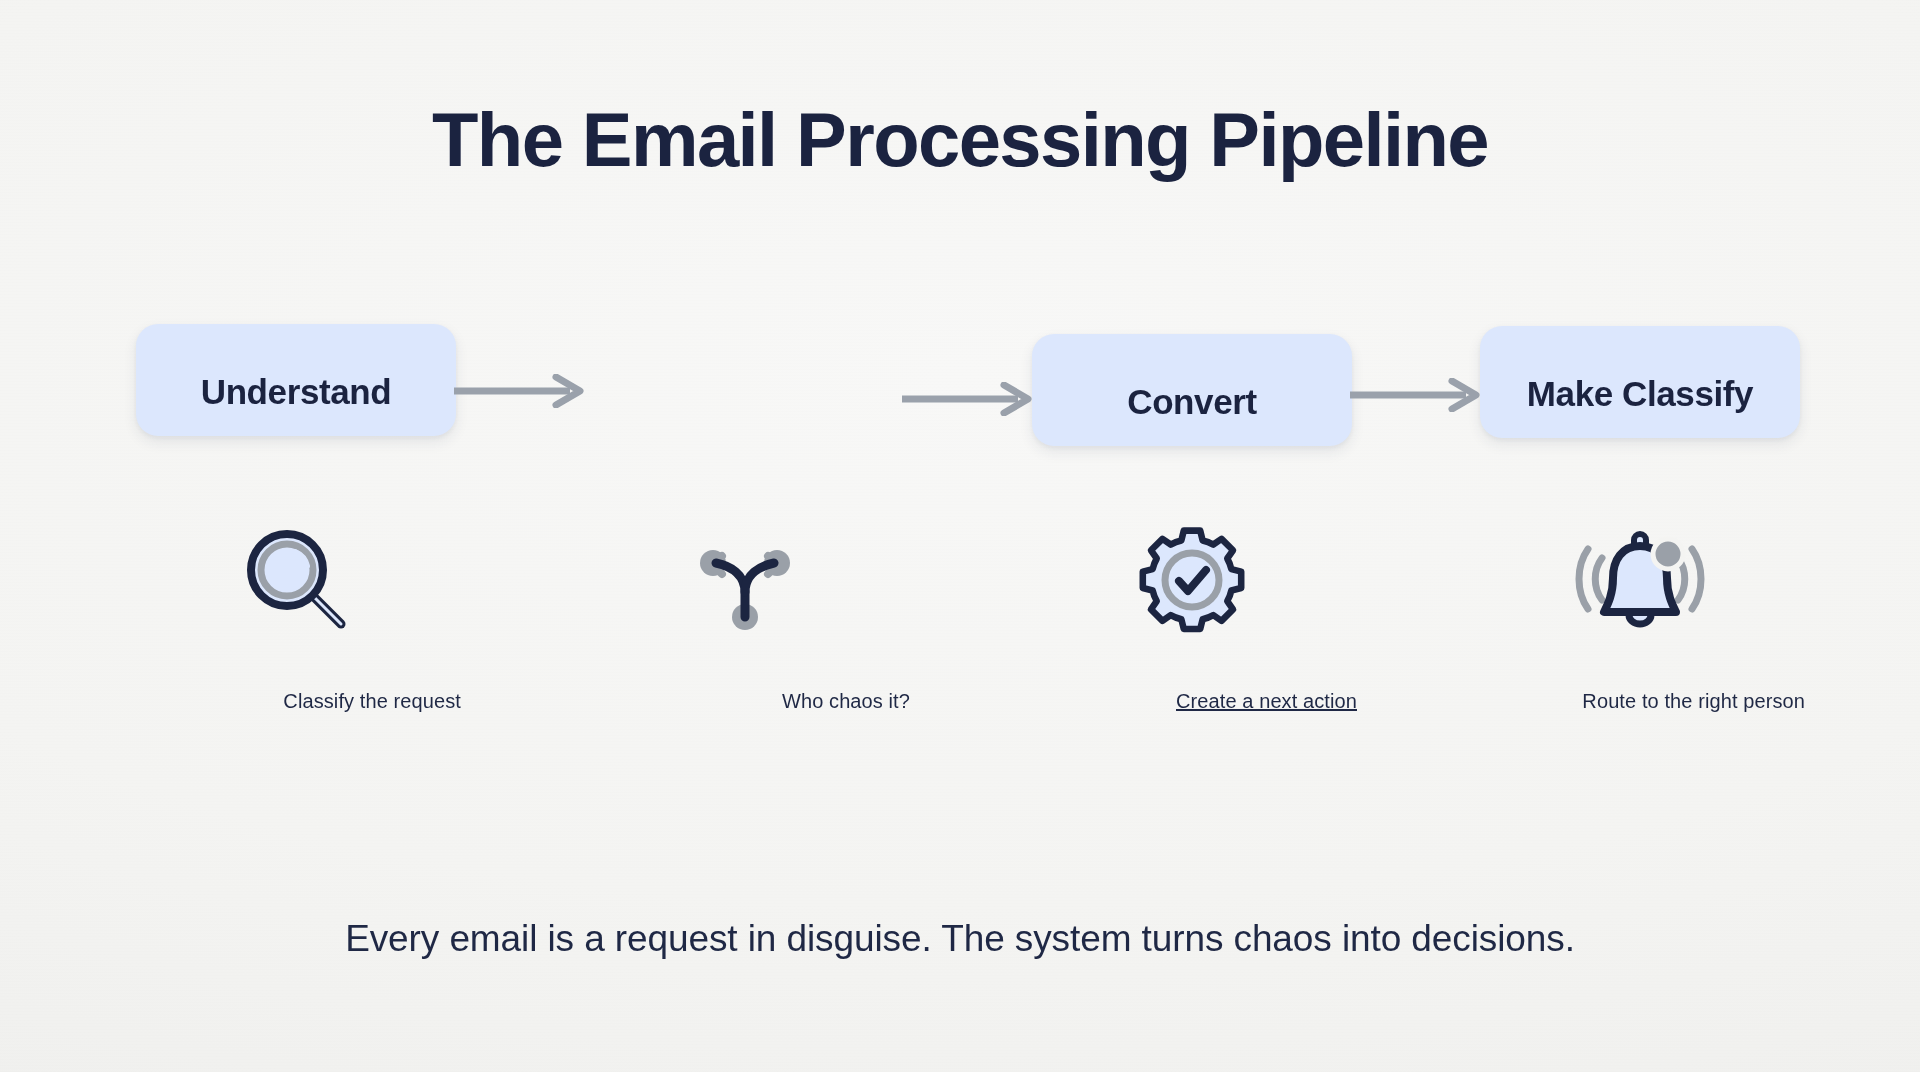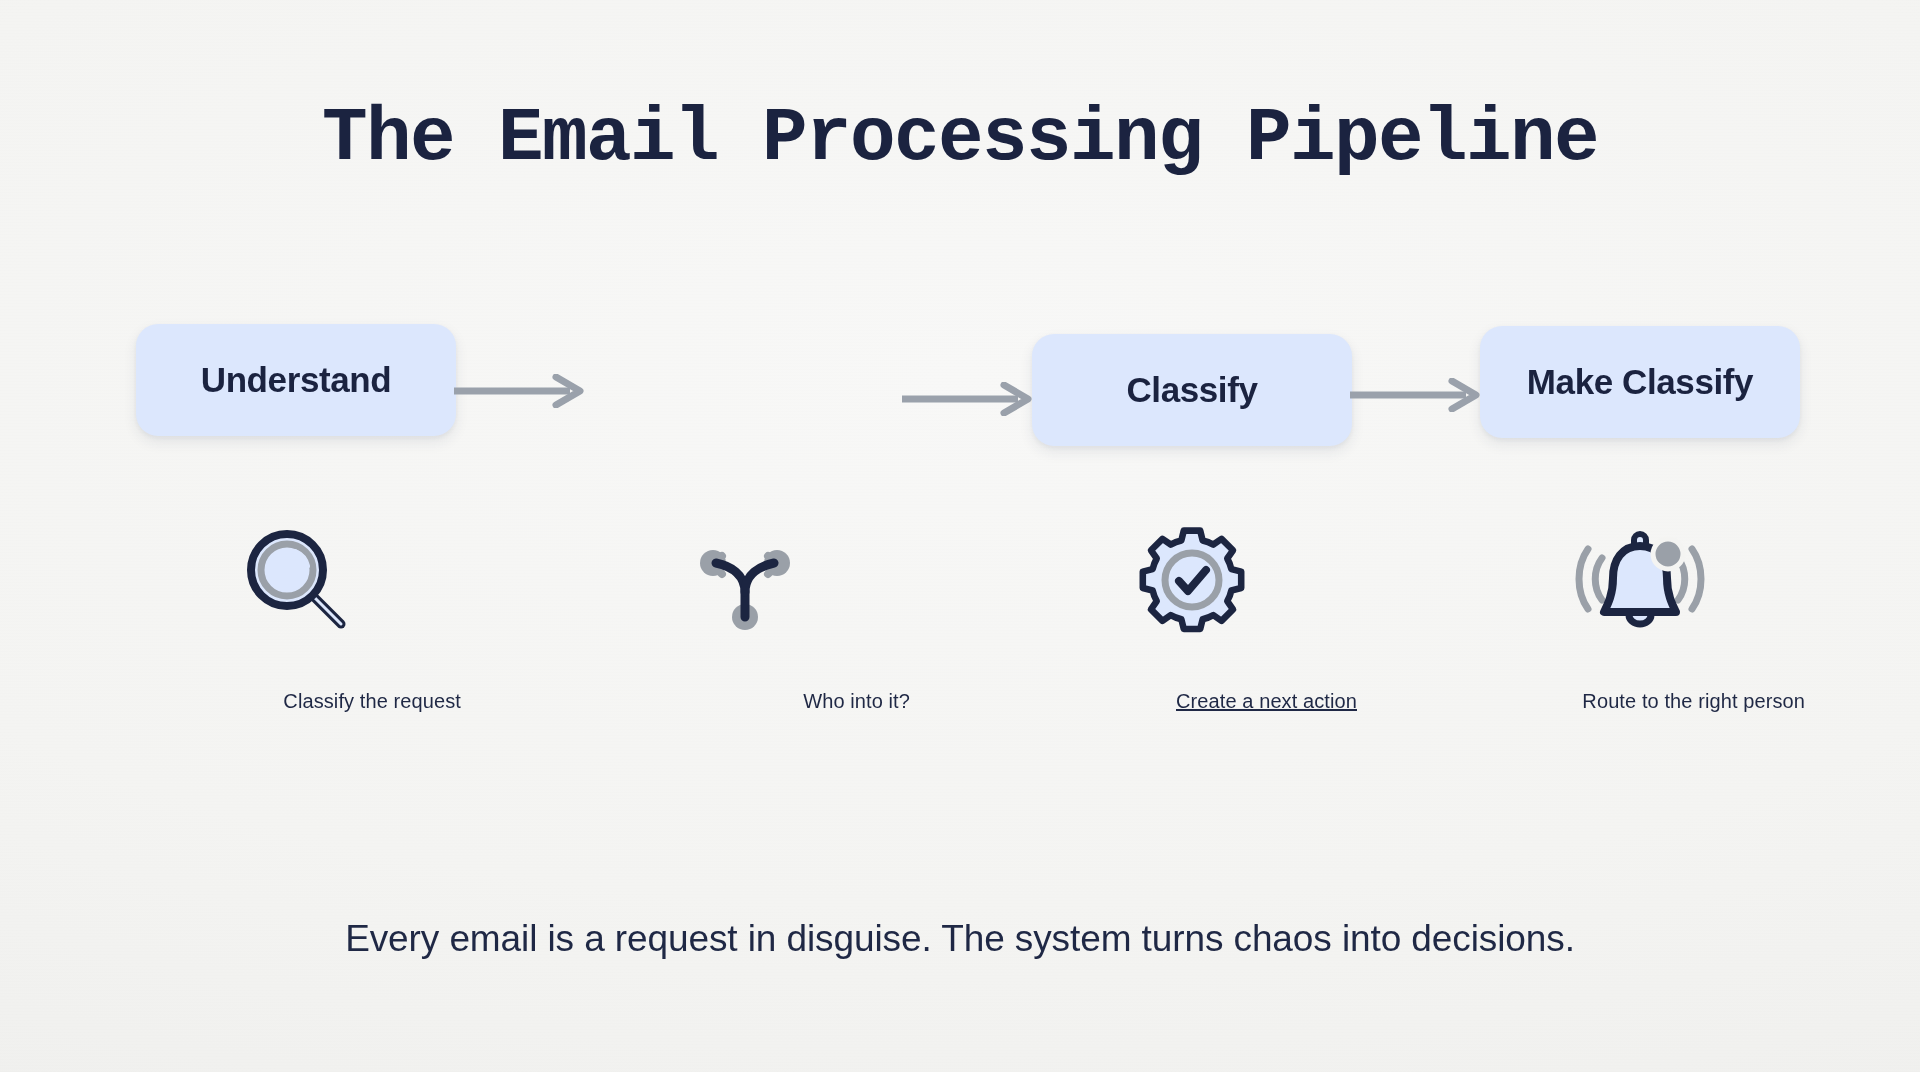--- a/index.html
+++ b/index.html
@@ -30,21 +30,21 @@
 
   
   #title {
     position:absolute;
     top:96px; left:0; width:100%;
     text-align:center;
     font-size:76px;
     font-weight:700;
     letter-spacing:-1.6px;
     color:#1b2340;
-    font-family:Liberation Mono, monospace;
+    font-family:Liberation Sans, sans-serif;
     -webkit-font-smoothing:antialiased;
   }
 
   
   #stages {
     position:absolute;
     top:336px; left:0; width:100%;
     height:130px;
   }
   .stage-col {
@@ -55,21 +55,21 @@
   .stage-col.c0 { left:131px; }
   .stage-col.c1 { left:580px; }
   .stage-col.c2 { left:1027px; }
   .stage-col.c3 { left:1475px; }
 
   .stage-box {
     position:relative;
     display:inline-block;
     background:#dce7fd;
     border-radius:22px;
-    padding:0 26px;
+    padding:12px 26px;
     height:112px;
     line-height:112px;
     min-width:320px;
     box-shadow:0 6px 14px rgba(40,50,80,.085), 0 2px 4px rgba(40,50,80,.05);
     font-size:35px;
     font-weight:700;
     letter-spacing:-0.4px;
     color:#1b2340;
     white-space:nowrap;
   }
@@ -136,21 +136,21 @@
   <div id="bg-texture"></div>
   <div id="noise"></div>
 
   <h1 id="title">The Email Processing Pipeline</h1>
 
   <div id="stages">
     <div class="stage-col c0">
       <div class="stage-box">Understand</div>
     </div>
     <div class="stage-col c2">
-      <div class="stage-box">Classify</div>
+      <div class="stage-box">Convert</div>
     </div>
     <div class="stage-col c3">
       <div class="stage-box">Make Classify</div>
     </div>
   </div>
 
   <div class="arrow a0">
     <svg viewBox="0 0 140 34" xmlns="http://www.w3.org/2000/svg">
       <line x1="2" y1="17" x2="118" y2="17" stroke="#9aa1ab" stroke-width="7" stroke-linecap="butt"></line>
       <polyline points="104,3 128,17 104,31" fill="none" stroke="#9aa1ab" stroke-width="7" stroke-linecap="round" stroke-linejoin="round"></polyline>
@@ -232,19 +232,19 @@
 
         <path d="M68 30 C50 30 41 44 41 62 C41 78 36 88 32 96 L104 96 C100 88 95 78 95 62 C95 44 86 30 68 30 Z" fill="#dce7fd" stroke="#1c2541" stroke-width="8" stroke-linejoin="round"></path>
 
         <circle cx="96" cy="38" r="15" fill="#9aa0a8" stroke="#f4f4f2" stroke-width="5"></circle>
       </svg>
     </div>
   </div>
 
   <div id="captions">
     <div class="caption-col c0">Classify the request</div>
-    <div class="caption-col c1">Who into it?</div>
+    <div class="caption-col c1">Who chaos it?</div>
     <div class="caption-col c2">Create a next action</div>
     <div class="caption-col c3">Route to the right person</div>
   </div>
 
   <div id="tagline">Every email is a request in disguise. The system turns chaos into decisions.</div>
 </div>
 
 </body></html>

